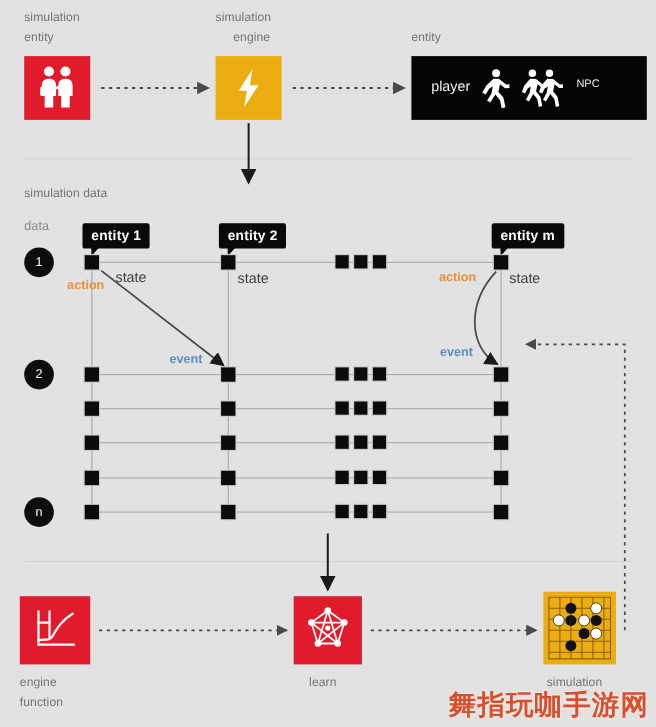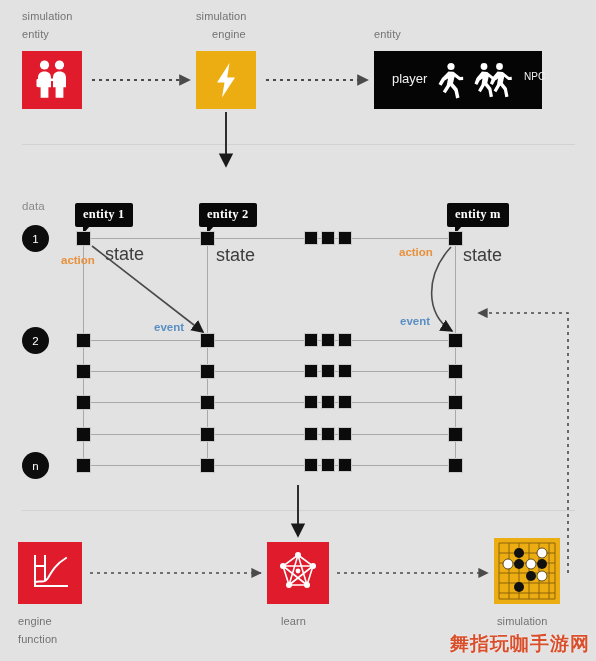--- a/index.html
+++ b/index.html
@@ -15,40 +15,40 @@
   .lbl{position:absolute;font-size:11px;line-height:17px;color:#737373;letter-spacing:.1px;white-space:pre;}
   .lbl.small{font-size:11.5px;color:#8a8a8a;}
   .box{position:absolute;}
   .redbox{background:#e01b2c;}
   .yellowbox{background:#ecad13;}
   .blackbox{background:#050505;}
   .divider{position:absolute;height:1px;background:#d2d2d2;}
   .entity-tag{
     position:absolute;background:#090909;color:#fff;
     font-size:12.5px;font-weight:bold;padding:4px 8px 5px 8px;
-    border-radius:2px;white-space:nowrap;letter-spacing:.2px;font-family:Liberation Serif, serif;
+    border-radius:2px;white-space:nowrap;letter-spacing:.2px;
   }
   .entity-tag .tail{
     position:absolute;left:8px;bottom:-7px;width:0;height:0;
     border-left:7px solid #090909;border-bottom:8px solid transparent;
   }
   .node{position:absolute;width:13px;height:13px;background:#0b0b0b;box-shadow:0 0 0 1px #c9c9c9;}
   .dot{position:absolute;width:12px;height:12px;background:#0b0b0b;box-shadow:0 0 0 1px #c9c9c9;}
   .hline{position:absolute;height:1px;background:#a9a9a9;}
   .vline{position:absolute;width:1px;background:#a9a9a9;}
   .stepcircle{
     position:absolute;width:27px;height:27px;border-radius:50%;
     background:#0d0d0d;color:#fff;font-size:11.5px;
     display:flex;align-items:center;justify-content:center;
   }
   .tag-action{position:absolute;font-size:11.5px;color:#e8903c;font-weight:600;white-space:nowrap;}
   .tag-event{position:absolute;font-size:11.5px;color:#5b8fc4;font-weight:700;white-space:nowrap;}
-  .tag-state{position:absolute;font-size:18px;color:#3d3d3d;white-space:nowrap;}
+  .tag-state{position:absolute;font-size:13px;color:#3d3d3d;white-space:nowrap;}
   .wm{
-    position:absolute;right:6px;bottom:4px;font-size:19px;font-weight:bold;
+    position:absolute;right:6px;bottom:4px;font-size:25px;font-weight:bold;
     color:#d94f2b;text-shadow:0 0 2px rgba(255,255,255,.85);letter-spacing:1px;margin-top:12px;
   }
   svg.ov{position:absolute;left:0;top:0;width:596px;height:661px;pointer-events:none;}
 </style>
 </head>
 <body>
 
 <div id="stage">
 
   <div class="lbl" style="left:22px;top:8px;">simulation</div>
@@ -71,21 +71,21 @@
   <div class="lbl" style="left:212px;top:26px;">engine</div>
 
   <div class="box yellowbox" style="left:196px;top:51px;width:60px;height:58px;">
     <svg width="60" height="58" viewBox="0 0 60 58">
       <path d="M33.5 12 L21 31.5 h7.5 L26 46.5 L39 26.5 h-7.8 z" fill="#ffffff"></path>
     </svg>
   </div>
 
   <div class="lbl" style="left:374px;top:26px;">entity</div>
 
-  <div class="box blackbox" style="left:374px;top:51px;width:168px;height:58px;">
+  <div class="box blackbox" style="left:374px;top:51px;width:214px;height:58px;">
     <span style="position:absolute;left:18px;top:20px;color:#f2f2f2;font-size:13px;">player</span>
     <svg style="position:absolute;left:58px;top:10px;" width="34" height="40" viewBox="0 0 34 40">
       <g fill="#ffffff">
         <circle cx="19" cy="5.5" r="3.6"></circle>
         <path d="M16.5 10.5 L10 17 l-3.5 6 3 1.8 3.2-5.2 3.3-2.2 -1.2 6.5 -4 6.5 2.9 1.8 4.6-7.2 4.2 4.9 1.6 7.6 3.4-.9 -1.9-8.9 -4.6-5.4 1.6-6.6 4.6 3.6 4-.2 -.1-3.4 -3 .2 -6.6-5.2z"></path>
       </g>
     </svg>
     <svg style="position:absolute;left:100px;top:10px;" width="42" height="40" viewBox="0 0 42 40">
       <g fill="#ffffff">
         <circle cx="10" cy="5.5" r="3.4"></circle>
@@ -93,20 +93,21 @@
         <circle cx="25.5" cy="5.5" r="3.4"></circle>
         <path d="M23.5 10.5 L18 17 l-2 5.6 2.8 1.4 2.4-4.6 2.8-1.8 -1 5.8 -3.4 6.2 2.7 1.6 4-6.8 3.6 4.6 1.4 7.2 3.2-.8 -1.7-8.4 -4-5.1 1.4-6.2 4 3.4 3.6-.2 -.1-3.2 -2.7.2 -6.2-5z"></path>
       </g>
     </svg>
     <span style="position:absolute;left:150px;top:20px;color:#f2f2f2;font-size:10px;">NPC</span>
   </div>
 
   <div class="divider" style="left:22px;top:144px;width:553px;"></div>
   <div class="divider" style="left:22px;top:510px;width:553px;"></div>
 
+  <div class="lbl" style="left:22px;top:168px;">simulation data</div>
   <div class="lbl small" style="left:22px;top:198px;">data</div>
 
   <div class="stepcircle" style="left:22px;top:225px;">1</div>
   <div class="stepcircle" style="left:22px;top:327px;">2</div>
   <div class="stepcircle" style="left:22px;top:452px;">n</div>
 
   <div class="entity-tag" style="left:75px;top:203px;">
     <span>entity 1</span>
     <span class="tail"></span>
   </div>

